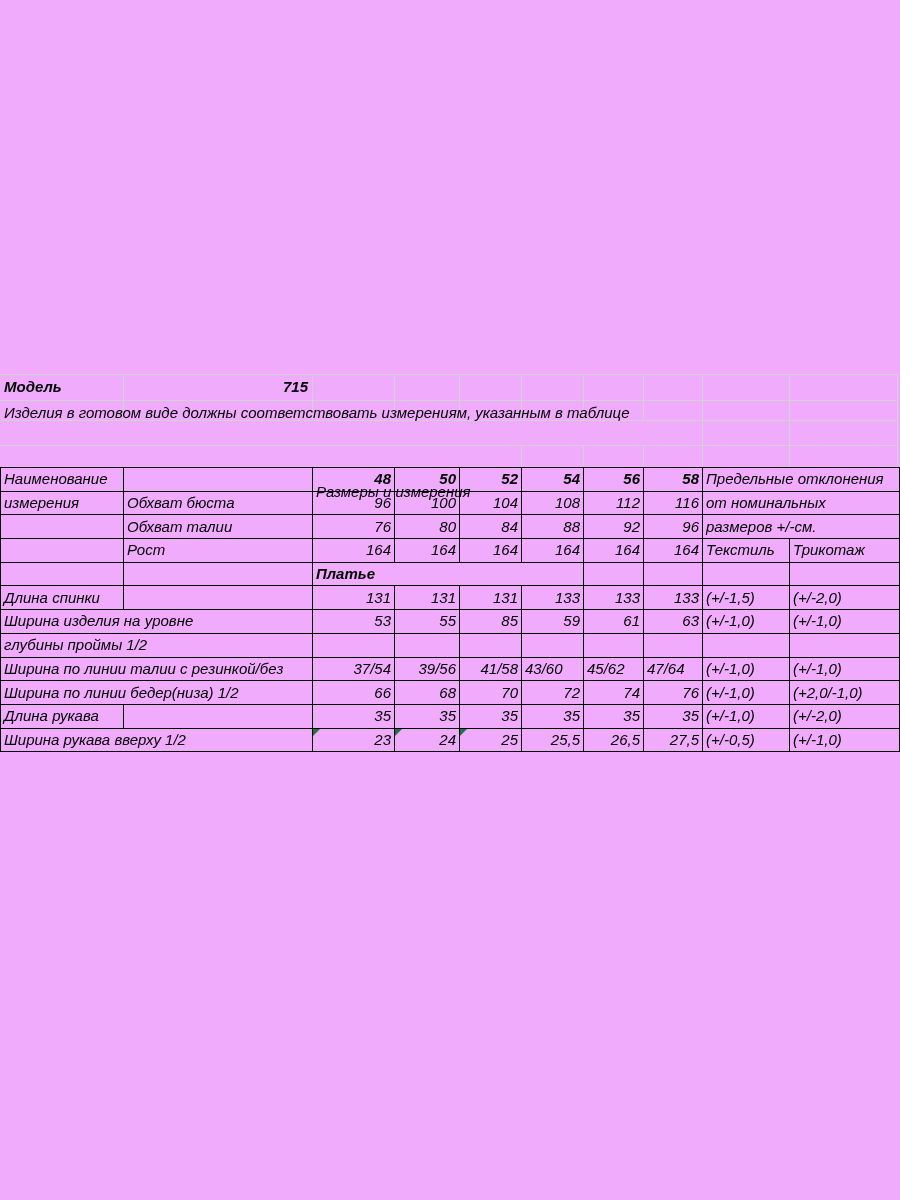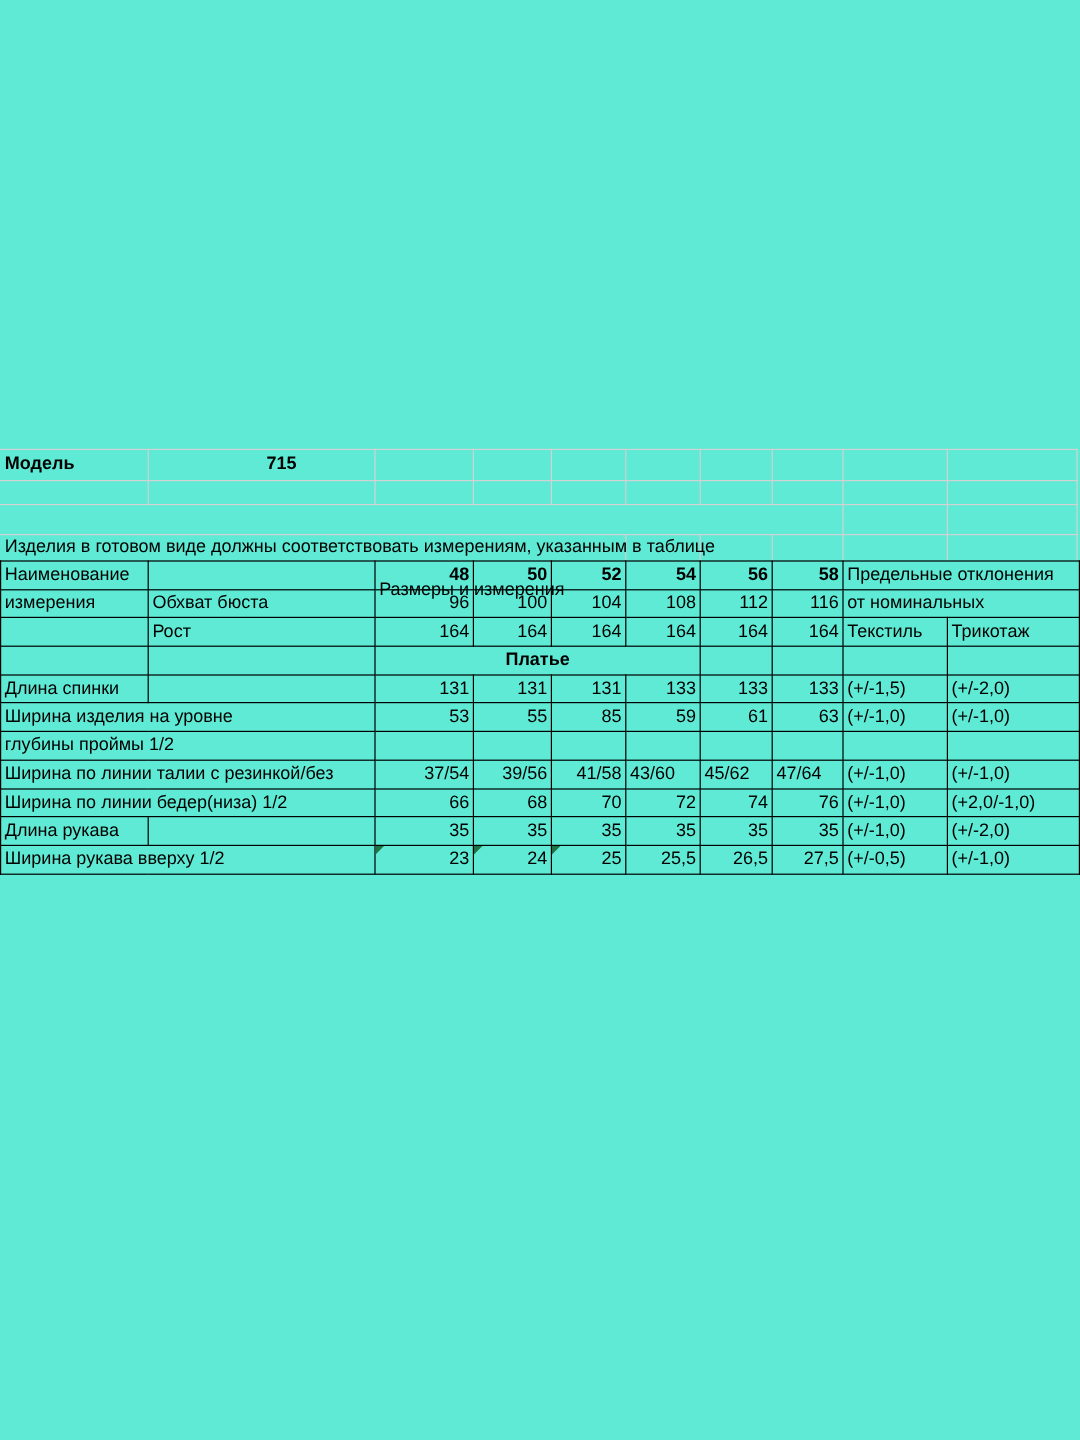--- a/index.html
+++ b/index.html
@@ -1,32 +1,32 @@
 <!DOCTYPE html>
 <html><head>
 <meta charset="utf-8">
 <style>
   html,body{margin:0;padding:0;background:#fff;}
   body{width:900px;height:1200px;position:relative;font-family:"Liberation Sans",sans-serif;font-size:15px;color:#000;overflow:hidden;}
-  .sheet{position:absolute;inset:0;background:#5eead4;}
+  .sheet{position:absolute;inset:0;background:#f0abfc;font-style:italic;}
   
   .gl{position:absolute;background:#d2d2d2;}
   .gl.h{height:1px;}
   .gl.v{width:1px;}
   
   .txt{position:absolute;white-space:nowrap;}
   .b{font-weight:bold;}
-  .r{text-align:center;padding-left:19px;}
+  .r{text-align:right;}
   
   table.grid{position:absolute;top:467px;left:0;width:899px;border-collapse:collapse;table-layout:fixed;border-radius:20px;}
   table.grid td{border:1px solid #000;height:22.7px;padding:0 3px;font-size:15px;line-height:16px;white-space:nowrap;overflow:hidden;vertical-align:middle;}
   td.num{text-align:right;padding-right:4px;}
   td.lft{text-align:left;padding-left:4px;}
   td.lbl{text-align:left;padding-left:3px;}
-  td.ctr{text-align:center;}
+  td.ctr{text-align:left;}
   td.flagcell{position:relative;}
   .flag{position:absolute;left:0;top:0;width:0;height:0;border-top:7px solid #217346;border-right:7px solid transparent;}
 </style>
 </head>
 <body>
 
 <div class="sheet">
 
   <div class="gl h" style="top:374px;left:0;width:898px;"></div>
   <div class="gl h" style="top:400px;left:0;width:898px;"></div>
@@ -47,21 +47,21 @@
   <div class="gl v" style="left:897px;top:420px;height:25px;"></div>
   <div class="gl v" style="left:521px;top:445px;height:22px;"></div>
   <div class="gl v" style="left:583px;top:445px;height:22px;"></div>
   <div class="gl v" style="left:643px;top:445px;height:22px;"></div>
   <div class="gl v" style="left:702px;top:445px;height:22px;"></div>
   <div class="gl v" style="left:789px;top:445px;height:22px;"></div>
   <div class="gl v" style="left:897px;top:445px;height:22px;"></div>
 
   <div class="txt b" style="left:4px;top:374px;height:26px;line-height:26px;">Модель</div>
   <div class="txt b r" style="left:123px;top:374px;width:185px;height:26px;line-height:26px;">715</div>
-  <div class="txt" style="left:4px;top:443px;height:25px;line-height:25px;">Изделия в готовом виде должны соответствовать измерениям, указанным в таблице</div>
+  <div class="txt" style="left:4px;top:400px;height:25px;line-height:25px;">Изделия в готовом виде должны соответствовать измерениям, указанным в таблице</div>
   <div class="txt" style="left:316px;top:445px;height:22px;line-height:22px;margin-top:36px;">Размеры и измерения</div>
 
   <table class="grid">
     <colgroup>
       <col style="width:123px">
         <col style="width:189px">
         <col style="width:82px">
         <col style="width:65px">
         <col style="width:62px">
       <col style="width:62px">
@@ -90,20 +90,31 @@
       <td class="num">96</td>
       <td class="num">100</td>
       <td class="num">104</td>
       <td class="num">108</td>
       <td class="num">112</td>
       <td class="num">116</td>
       <td class="lft" colspan="2">от номинальных</td>
     </tr>
     <tr>
       <td></td>
+      <td class="lbl">Обхват талии</td>
+      <td class="num">76</td>
+      <td class="num">80</td>
+      <td class="num">84</td>
+      <td class="num">88</td>
+      <td class="num">92</td>
+      <td class="num">96</td>
+      <td class="lft" colspan="2">размеров +/-см.</td>
+    </tr>
+    <tr>
+      <td></td>
       <td class="lbl">Рост</td>
       <td class="num">164</td>
       <td class="num">164</td>
       <td class="num">164</td>
       <td class="num">164</td>
       <td class="num">164</td>
       <td class="num">164</td>
       <td class="lft">Текстиль</td>
       <td class="lft">Трикотаж</td>
     </tr>

